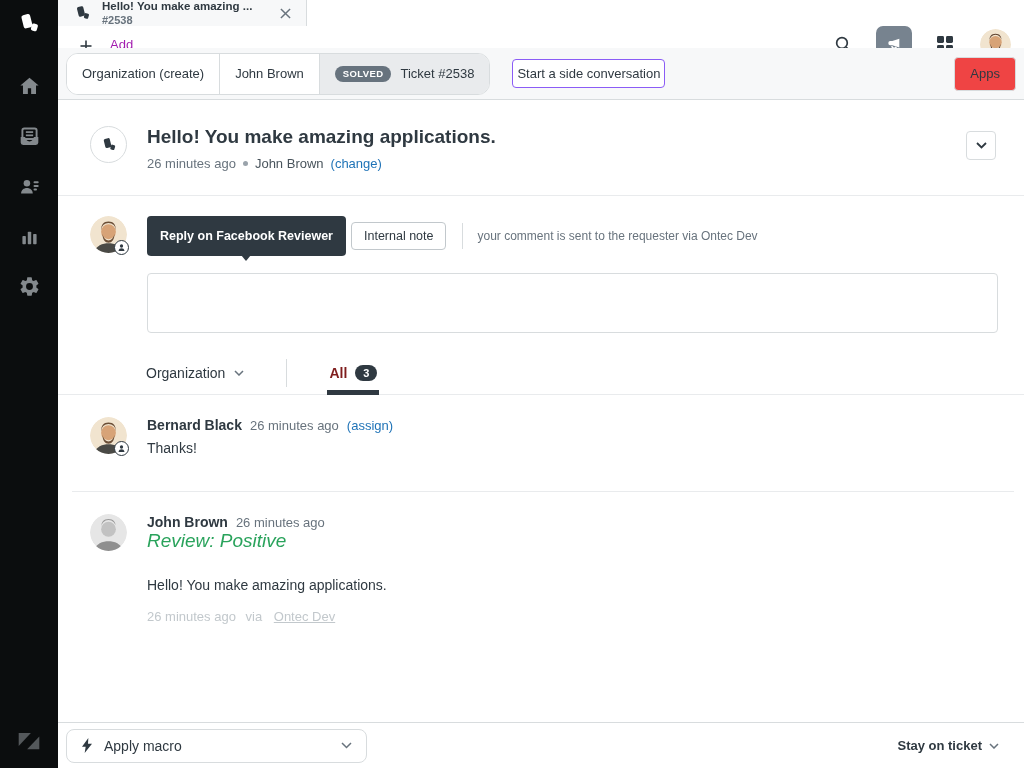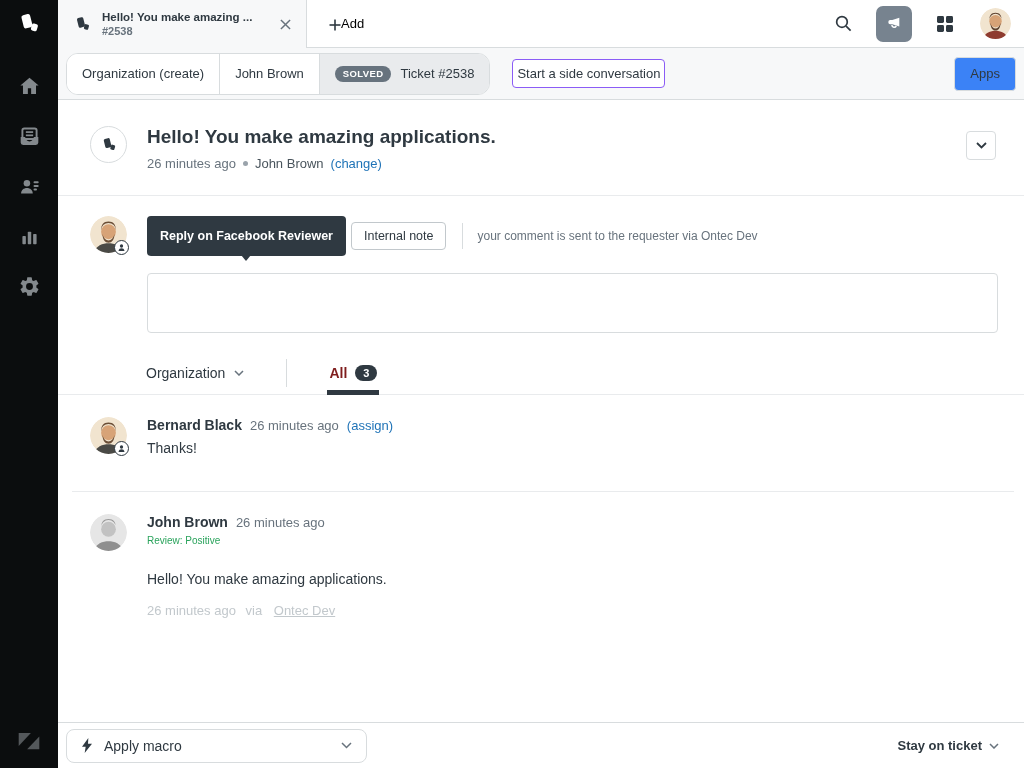--- a/index.html
+++ b/index.html
@@ -10,44 +10,44 @@
   
   .sidebar { width:58px; background:#0b0d0e; display:flex; flex-direction:column; align-items:center; flex-shrink:0; }
   .sidebar-logo { width:58px; height:48px; display:flex; align-items:center; justify-content:center; color:#fff; }
   .side-nav { display:flex; flex-direction:column; align-items:center; margin-top:13px; }
   .side-item { width:58px; height:50px; display:flex; align-items:center; justify-content:center; cursor:pointer; }
   .side-item svg { width:23px; height:23px; }
   .sidebar-foot { margin-top:auto; margin-bottom:12px; }
 
   
   .main { flex:1; display:flex; flex-direction:column; min-width:0; }
-  .topbar { height:48px; display:flex; flex-shrink:0; background:#fff; }
+  .topbar { height:48px; display:flex; flex-shrink:0; background:#fff;flex-direction:column; }
   .tab { width:249px; background:#f7f8f9; border-right:1px solid #d8dcde; display:flex; align-items:center; padding:0 10px 0 15px; gap:10px; cursor:pointer; }
   .tab-logo { color:#2f3941; flex-shrink:0; }
   .tab-text { flex:1; min-width:0; }
   .tab-title { font-size:11.5px; font-weight:bold; color:#2f3941; white-space:nowrap; overflow:hidden; }
   .tab-sub { font-size:11px; font-weight:bold; color:#68737d; margin-top:2px; }
   .tab-close { width:22px; height:22px; display:flex; align-items:center; justify-content:center; cursor:pointer; color:#68737d; }
   .topbar-rest { flex:1; border-bottom:1px solid #d8dcde; display:flex; align-items:center; padding:0 13px 0 14px; }
-  .add-btn { display:flex; align-items:flex-end; gap:0; font-size:13px; color:#000000; cursor:pointer; padding:6px 8px; }
+  .add-btn { display:flex; align-items:flex-end; gap:18px; font-size:13px; color:#a21caf; cursor:pointer; padding:6px 8px; }
   .topbar-spacer { flex:1; }
   .top-icon-btn { width:34px; height:34px; display:flex; align-items:center; justify-content:center; cursor:pointer; }
   .chat-app-btn { width:36px; height:36px; background:#77838f; border-radius:7px; display:flex; align-items:center; justify-content:center; cursor:pointer; margin:0 16px; }
   .grid-btn { margin-right:18px; }
   .top-avatar { width:31px; height:31px; border-radius:50%; overflow:hidden; cursor:pointer; flex-shrink:0; }
 
   
   .crumbrow { height:52px; background:#f7f8f9; border-bottom:1px solid #d8dcde; display:flex; align-items:center; padding:0 8px; flex-shrink:0; }
   .crumb-group { display:flex; align-items:stretch; border:1px solid #d8dcde; border-radius:12px; overflow:hidden; background:#fff; height:42px; }
   .crumb-item { display:flex; align-items:center; padding:0 15px; font-size:13px; color:#2f3941; cursor:pointer; background:#fff; white-space:nowrap; }
   .crumb-item + .crumb-item { border-left:1px solid #d8dcde; }
   .crumb-item.ticket { background:#e9ebed; gap:9px; }
   .status-pill { background:#67737e; color:#fff; font-size:9.5px; font-weight:bold; letter-spacing:.04em; padding:2.5px 8px; border-radius:10px; }
   .side-conv-btn { margin-left:22px; height:29px; display:flex; align-items:center; padding:0 4px; font-size:13px; background:#fff; border:1px solid #8b5cf6; border-radius:4px; cursor:pointer; white-space:nowrap; }
-  .apps-btn { margin-left:auto; height:29px; display:flex; align-items:center; padding:16px 15px; font-size:13px; background:#3b82f6; border:1px solid #d8dcde; border-radius:4px; cursor:pointer; }
+  .apps-btn { margin-left:auto; height:29px; display:flex; align-items:center; padding:16px 15px; font-size:13px; background:#ef4444; border:1px solid #d8dcde; border-radius:4px; cursor:pointer; }
 
   
   .content { flex:1; background:#fff; position:relative; overflow:hidden; display:flex; flex-direction:column; }
 
   .ticket-head { display:flex; gap:20px; padding:26px 26px 0 32px; align-items:flex-start; }
   .brand-avatar { width:37px; height:37px; border-radius:50%; border:1px solid #d8dcde; display:flex; align-items:center; justify-content:center; color:#2f3941; flex-shrink:0; background:#fff; }
   .ticket-title { font-size:19px; font-weight:bold; color:#2f3941; line-height:1.2; }
   .ticket-meta { margin-top:7px; font-size:13px; color:#68737d; display:flex; align-items:center; gap:7px; }
   .meta-dot { width:5px; height:5px; border-radius:50%; background:#9aa3ab; display:inline-block; }
   .meta-req { color:#49545c; }
@@ -78,21 +78,21 @@
   .all-label { font-size:14px; font-weight:bold; color:#7f1d1d; }
   .count-pill { background:#2f3941; color:#fff; font-size:11px; font-weight:bold; min-width:22px; height:16px; border-radius:9px; display:flex; align-items:center; justify-content:center; padding:0 6px; }
   .all-tab::after { content:""; position:absolute; left:-2px; right:-2px; bottom:-1px; height:5px; background:#2f3941; }
 
   
   .message { display:flex; gap:20px; padding:22px 26px 0 32px; }
   .msg-headrow { display:flex; align-items:baseline; gap:8px; font-size:13px; }
   .msg-author { font-size:14px; font-weight:bold; color:#2f3941; }
   .msg-time { color:#68737d; }
   .msg-body { margin-top:7px; font-size:14px; color:#2f3941; }
-  .msg-review { margin-top:5px; font-size:10px; color:#2aa35c; }
+  .msg-review { font-size:19px; font-style:italic; color:#2aa35c; }
   .msg-sep { border-bottom:1px solid #e9ebed; margin:35px 10px 0 14px; }
   .msg-body-spaced { margin-top:25px; }
   .msg-footer { margin-top:16px; font-size:13px; color:#c2c8cc; }
   .msg-footer .via { margin-left:6px; }
   .msg-footer a { color:#c2c8cc; text-decoration:underline; cursor:pointer;margin-left:8px; }
 
   
   .footerbar { height:46px; border-top:1px solid #d8dcde; background:#fff; display:flex; align-items:center; padding:0 8px; flex-shrink:0; }
   .macro-select { width:301px; height:34px; border:1px solid #d8dcde; border-radius:8px; display:flex; align-items:center; gap:11px; padding:0 14px; cursor:pointer; background:#fff; }
   .macro-label { font-size:14px; color:#2f3941; }

